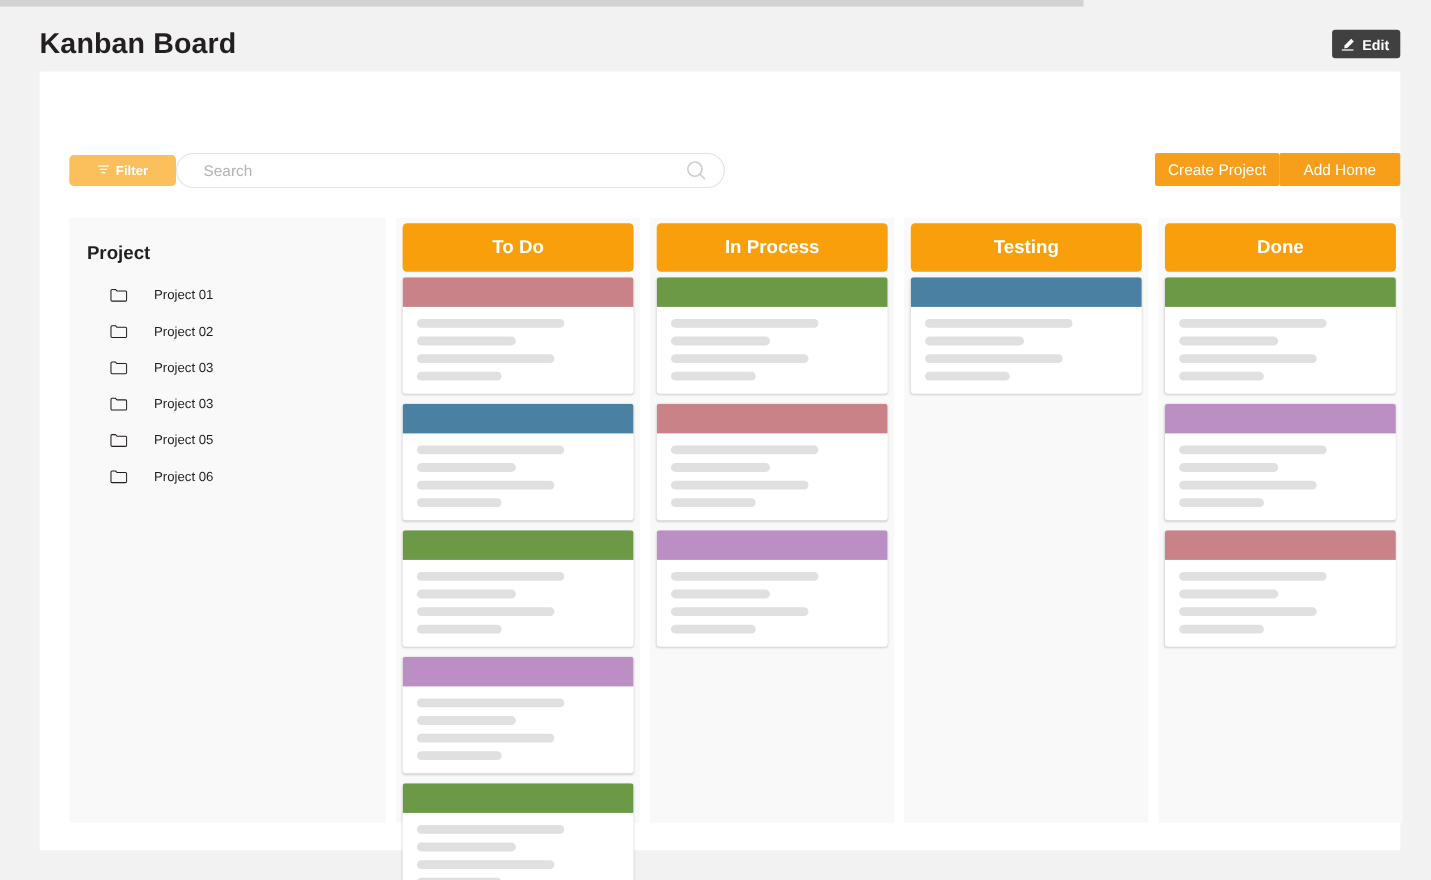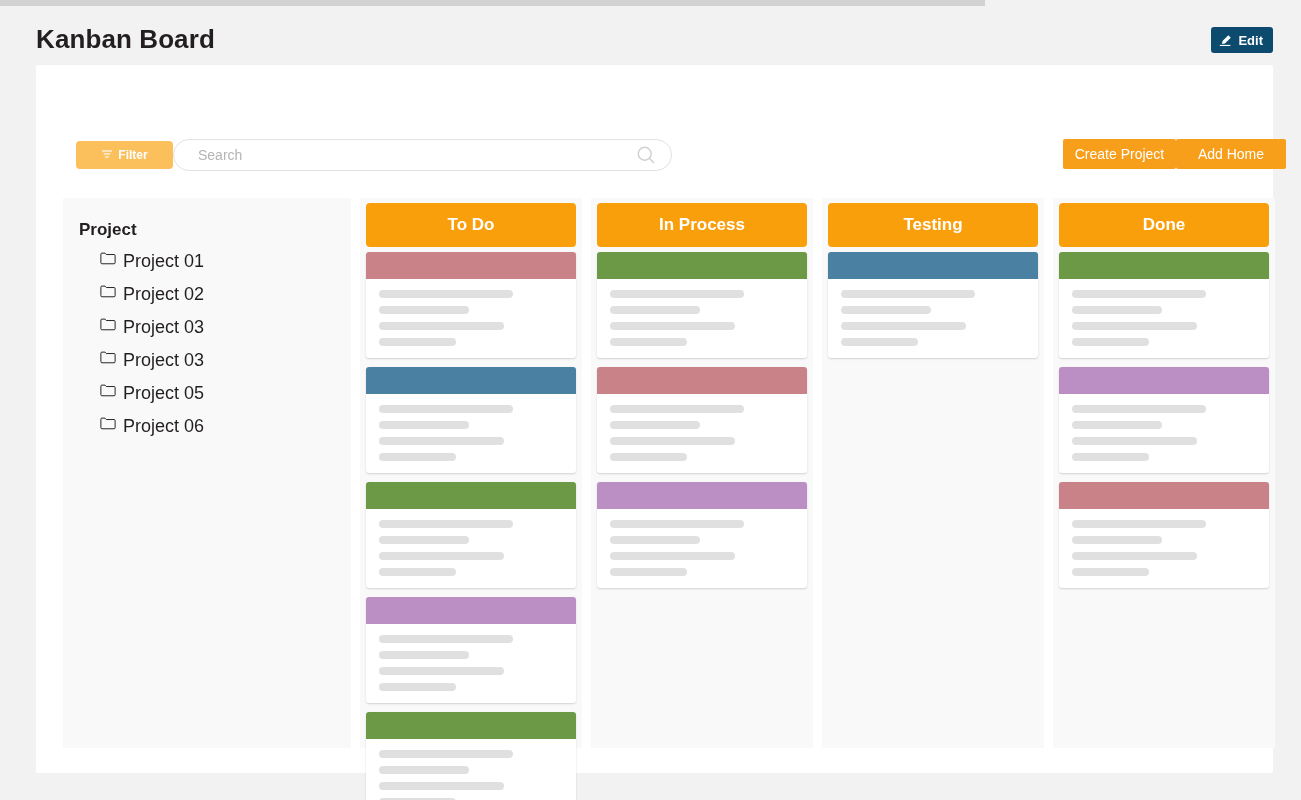--- a/index.html
+++ b/index.html
@@ -24,21 +24,21 @@
     width: 1301px; height: 53px;
   }
   .page-title {
     position: absolute; left: 36px; top: 12px;
     font-size: 26px; color: #231f20; font-weight: 700;
     letter-spacing: .1px;
   }
   .edit-btn {
     position: absolute; right: 28px; top: 15px;
     height: 26px; padding: 0 10px 0 8px;
-    background: #0c4a6e; border: none; border-radius: 3px;
+    background: #404040; border: none; border-radius: 3px;
     color: #ffffff; font-size: 13px; font-weight: 700;
     display: flex; align-items: center; gap: 6px;
     font-family: "Liberation Sans", sans-serif;
     cursor: pointer;
   }
   .edit-btn svg { display: block; }
 
   
   .panel {
     position: absolute; left: 36px; top: 65px;
@@ -62,21 +62,21 @@
   .tab-rule {
     position: absolute; left: 0; top: 33px; width: 323px; height: 3px;
     background: #d9d9d9; border-radius: 2px;
   }
   .tab-rule-active {
     position: absolute; left: 0; top: 33px; width: 146px; height: 3px;
     background: #f79e1b; border-radius: 2px;
   }
 
   
-  .toolbar { position: absolute; left: 13px; top: 70px; width: 1237px; height: 44px; }
+  .toolbar { position: absolute; left: 0; top: 70px; width: 1237px; height: 44px; }
   .filter-btn {
     position: absolute; left: 27px; top: 6px;
     width: 97px; height: 28px;
     background: #fbbf5c; border: none; border-radius: 4px;
     color: #ffffff; font-size: 12px; font-weight: 700;
     display: flex; align-items: center; justify-content: center; gap: 5px;
     font-family: "Liberation Sans", sans-serif; cursor: pointer;
   }
   .search-wrap {
     position: absolute; left: 124px; top: 4px;
@@ -115,22 +115,22 @@
   }
   .side-col {
     width: 288px; height: 550px;
     background: #f9f9f9;
     padding: 22px 0 0 16px;
     flex: 0 0 auto;
   }
   .side-title { font-size: 17px; font-weight: 700; color: #231f20; margin-bottom: 11px; }
   .proj-list { list-style: none; padding-left: 21px; }
   .proj-item {
-    display: flex; align-items: flex-start; gap: 7px;
-    height: 33px; font-size: 18px; color: #231f20; cursor: pointer;
+    display: flex; align-items: center; gap: 24px;
+    height: 33px; font-size: 12px; color: #231f20; cursor: pointer;
   }
   .proj-item svg { flex: 0 0 auto; display: block; }
 
   .kcol {
     width: 222px; height: 550px;
     background: #f9f9f9;
     flex: 0 0 auto;
     padding: 5px 6px 0 6px;
   }
   .kcol-head {

